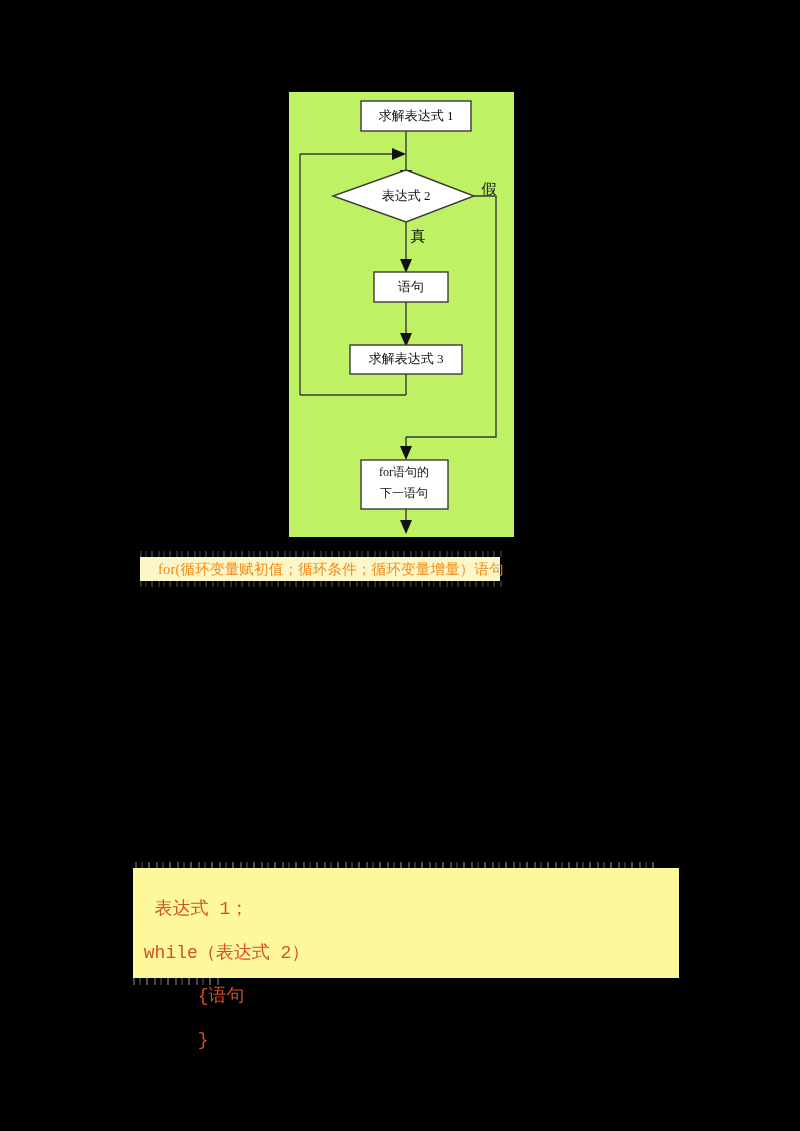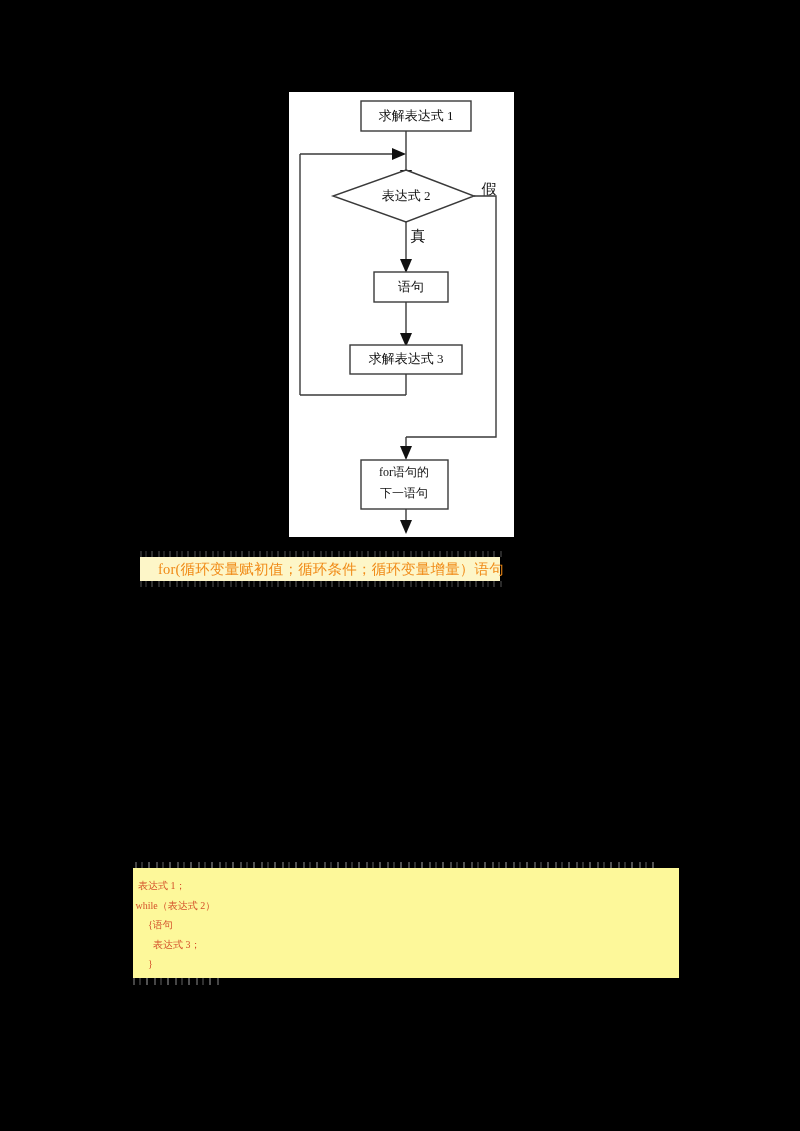--- a/index.html
+++ b/index.html
@@ -16,21 +16,21 @@
     font-family: "Liberation Serif", "DejaVu Serif", serif;
   }
 
   
   #flow-panel {
     position: absolute;
     left: 289px;
     top: 92px;
     width: 225px;
     height: 445px;
-    background: #ffffff;
+    background: #bef264;
   }
   #flow-svg {
     position: absolute;
     left: 0;
     top: 0;
     display: block;
   }
 
   .node-text {
     font-family: "Liberation Serif", "DejaVu Serif", serif;
@@ -106,24 +106,25 @@
     left: 133px;
     top: 868px;
     width: 546px;
     height: 110px;
     background: #fdf89a;
     padding: 8px 0 0 0;
     box-sizing: border-box;
   }
   #code-block .code-line {
     color: #d4502a;
-    font-size: 10px;
+    font-size: 18px;
     line-height: 19.5px;
     white-space: pre;
-    font-family: Liberation Serif, serif;
+    font-family: Liberation Mono, monospace;
+    margin-top: 24px;
   }
   #code-noise-top, #code-noise-bottom {
     position: absolute;
     height: 7px;
     opacity: .45;
     background:
       repeating-linear-gradient(90deg,
         #9a9a9a 0px, #9a9a9a 2px,
         #000000 2px, #000000 6px,
         #6a6a6a 6px, #6a6a6a 8px,
@@ -200,16 +201,15 @@
 <div id="syntax-strip">
   <span class="syntax-text">for(循环变量赋初值；循环条件；循环变量增量）语句</span>
 </div>
 <div id="syntax-noise-bottom"></div>
 
 <div id="code-noise-top"></div>
 <div id="code-block">
   <div class="code-line">  表达式 1；</div>
   <div class="code-line"> while（表达式 2）</div>
   <div class="code-line">      {语句</div>
-  <div class="code-line">        表达式 3；</div>
   <div class="code-line">      }</div>
 </div>
 <div id="code-noise-bottom"></div>
 
 </body></html>

